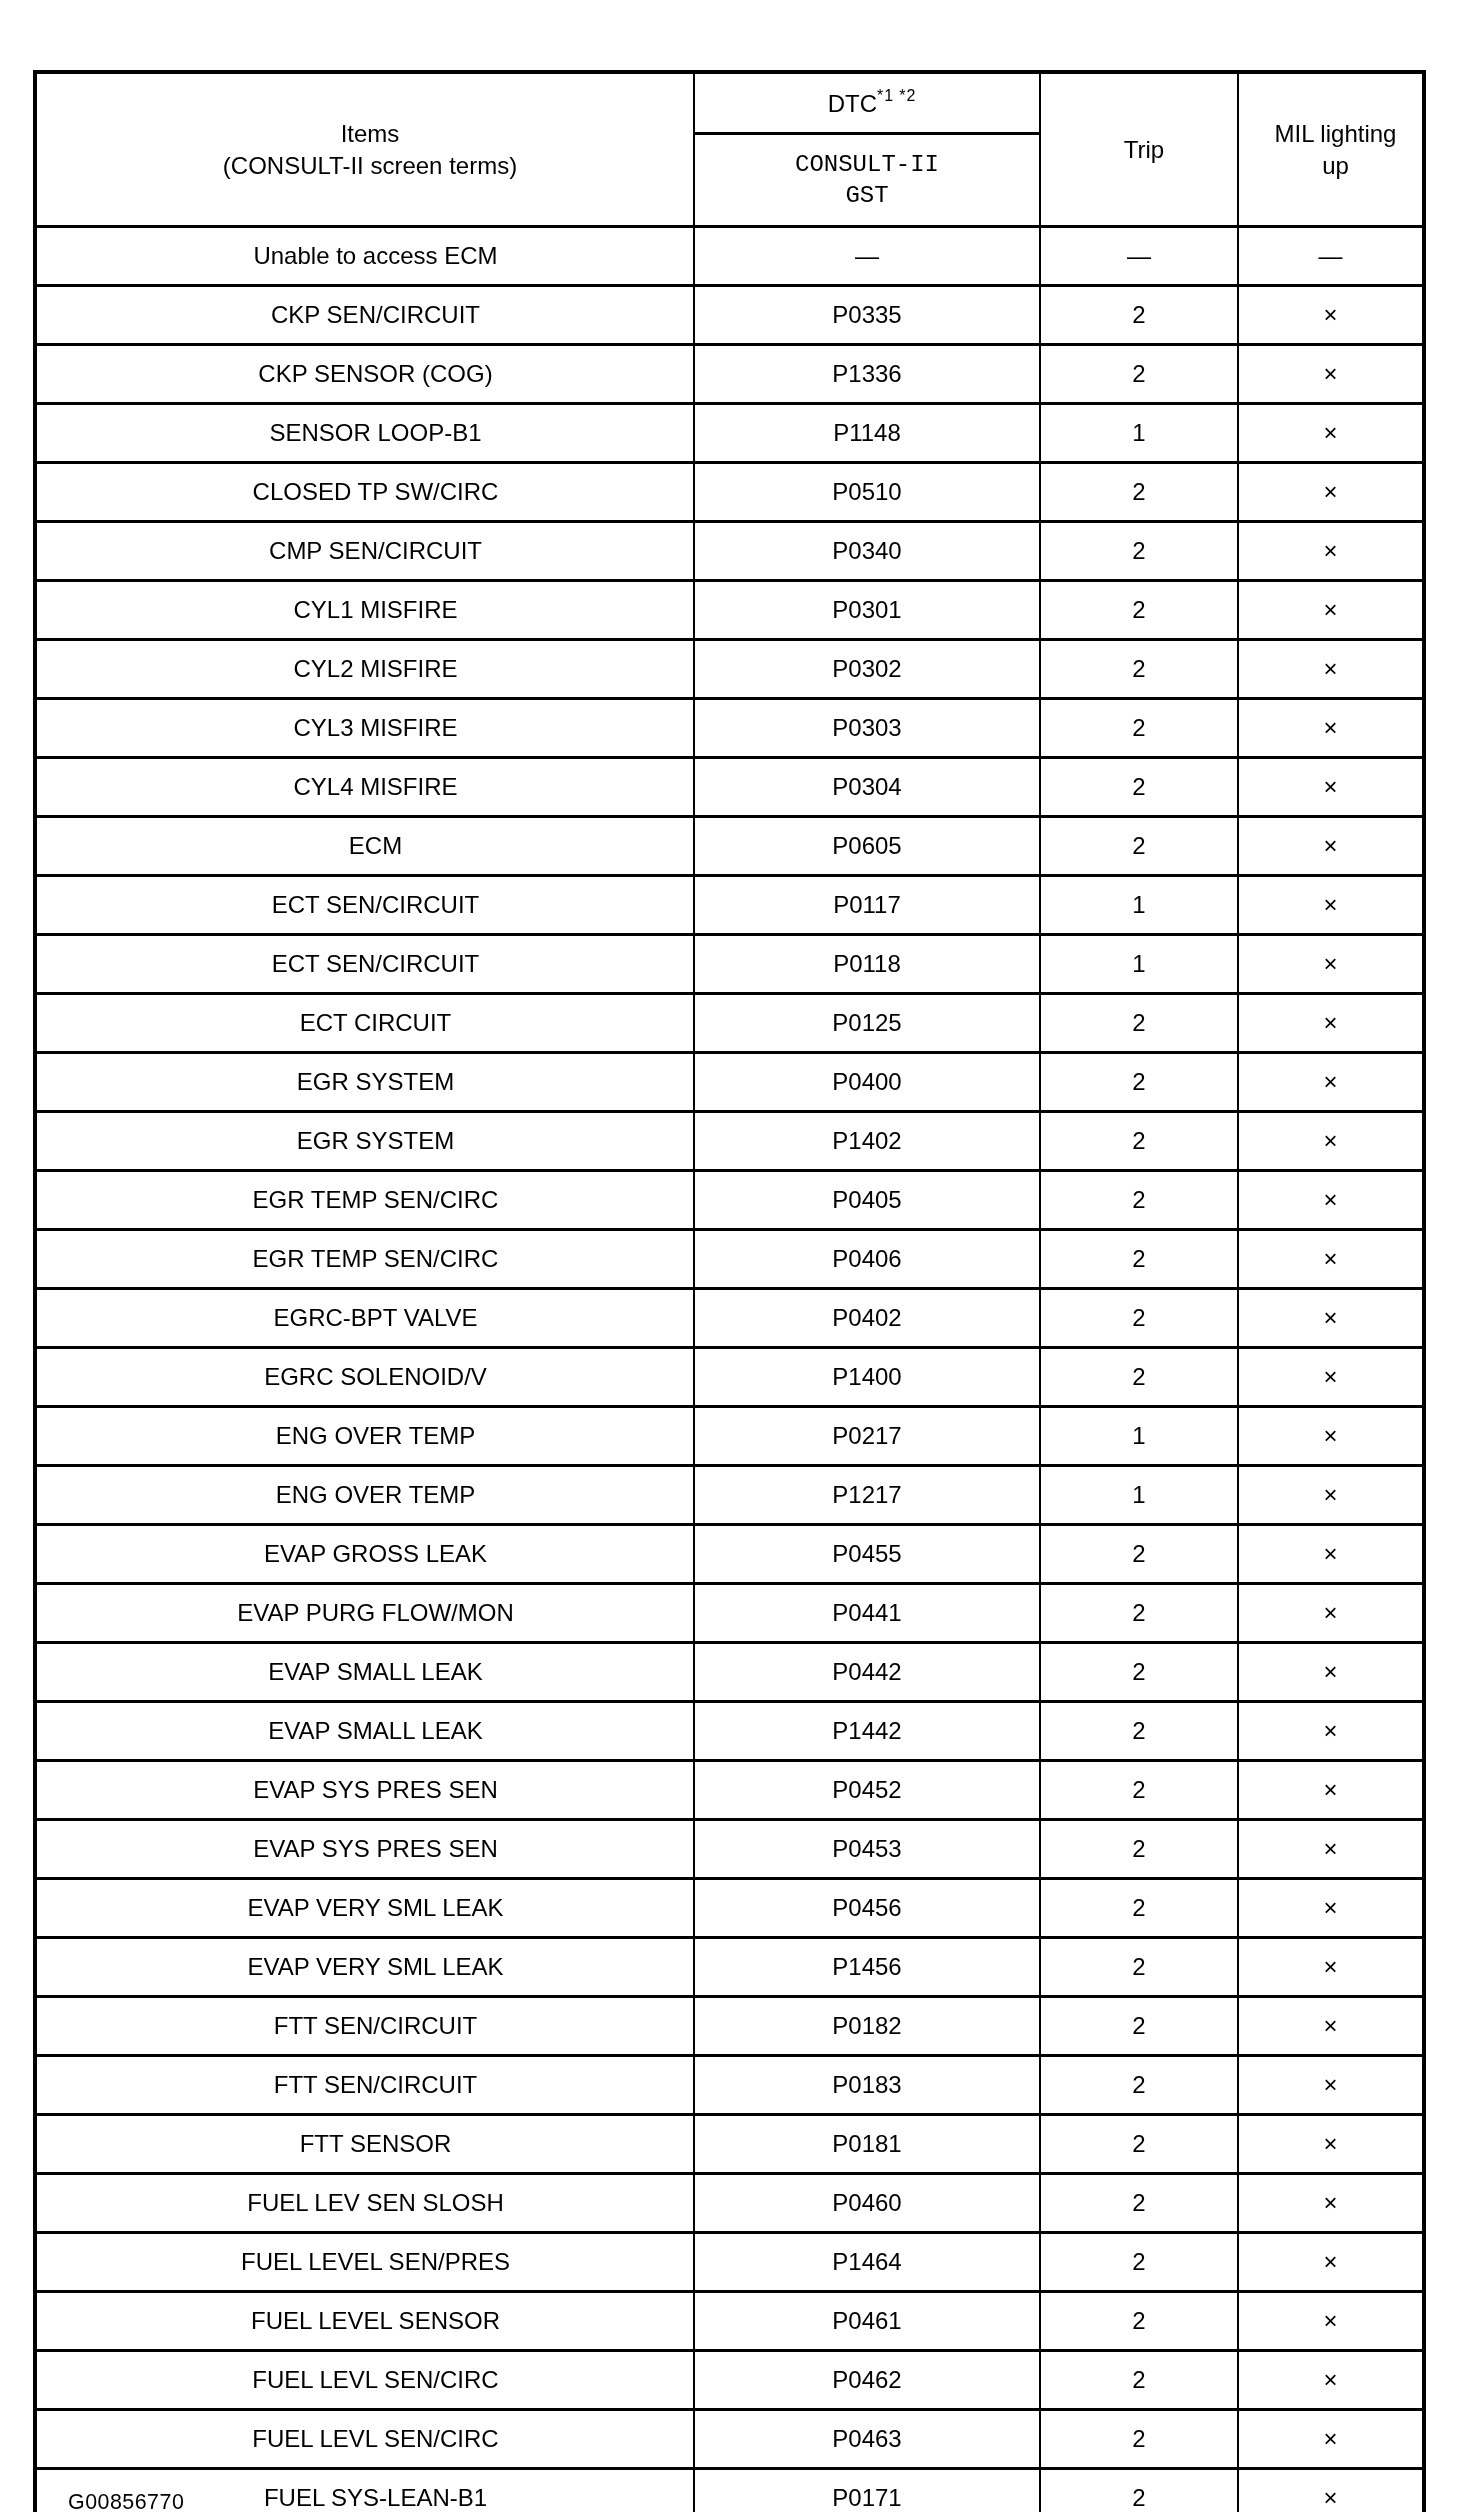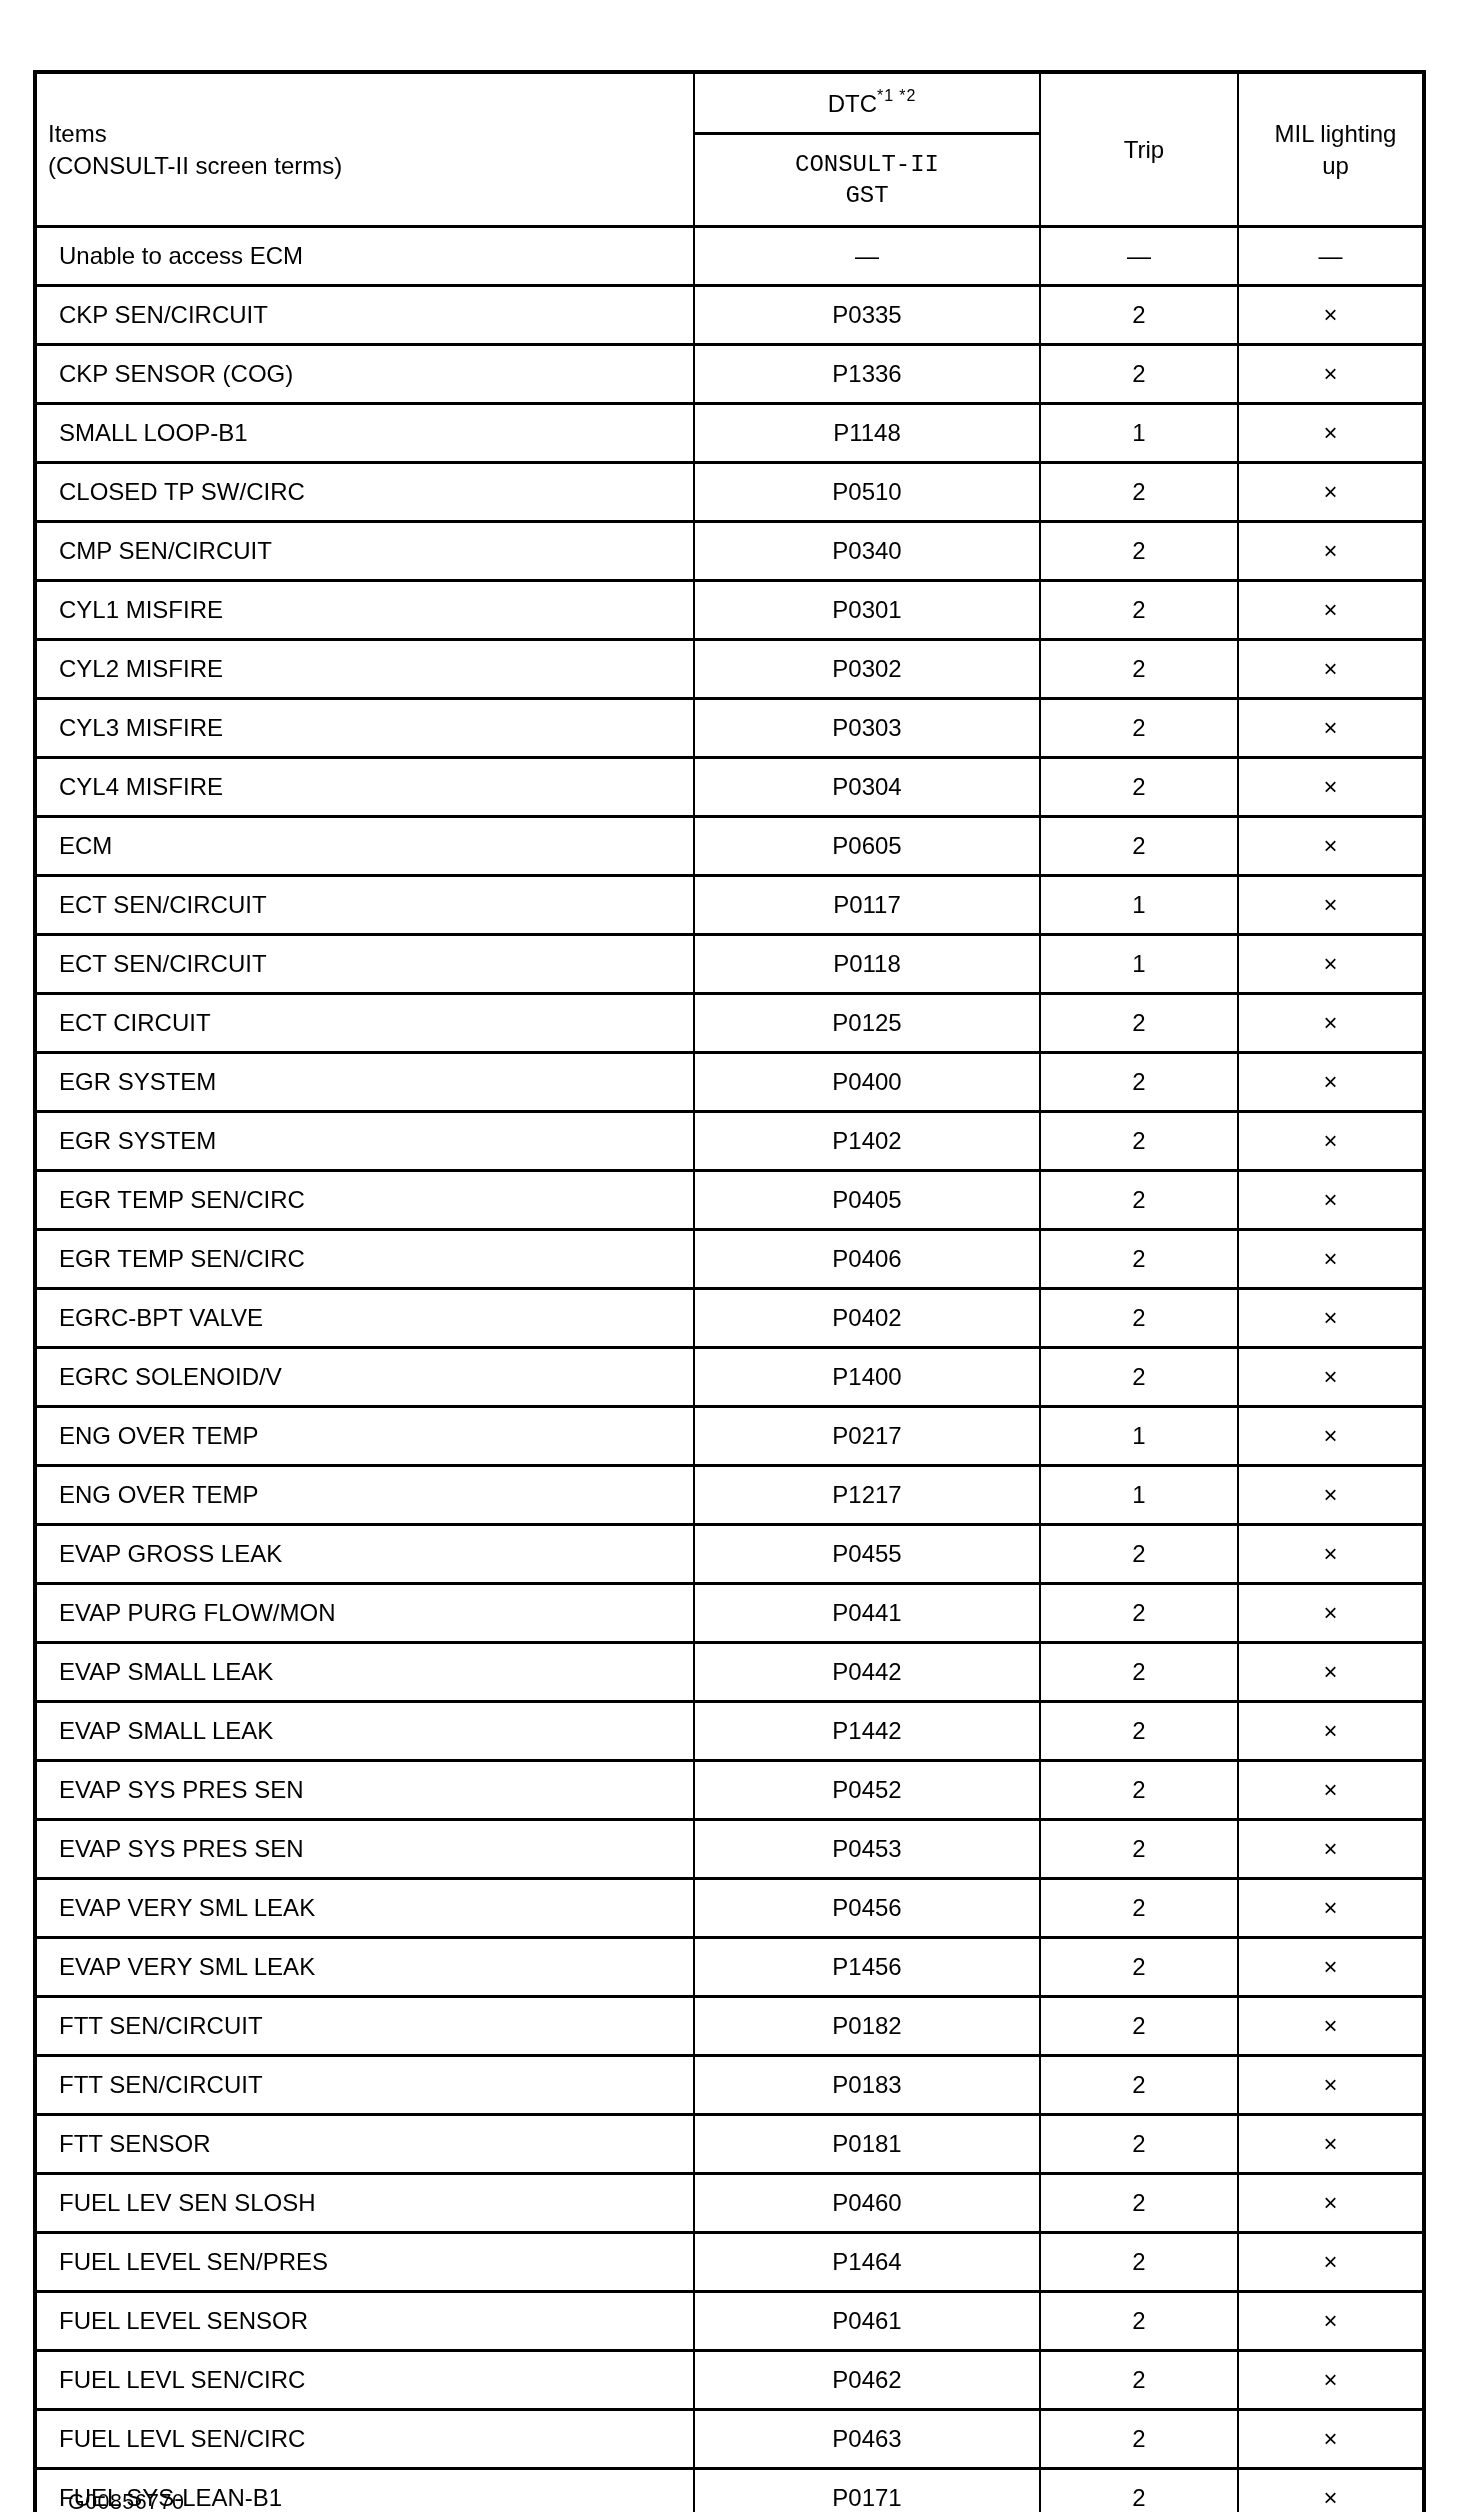--- a/index.html
+++ b/index.html
@@ -32,21 +32,21 @@
     border-bottom: 3.7px solid #000;
     font-size: 24px;
     font-weight: normal;
     vertical-align: middle;
     overflow: hidden;
     white-space: nowrap;
   }
   thead tr.h1 th { height: 56px; padding-left: 11px; }
   thead tr.h2 th { height: 88px; font-family: Liberation Mono, monospace; }
   .left-pad {
-    text-align: left;
+    text-align: center;
     padding-left: 22px;
   }
   .center {
     text-align: center;
   }
   .two-line {
     line-height: 1.3;
   }
   tbody td {
     height: 54px;
@@ -111,21 +111,21 @@
           <td class="center">2</td>
           <td class="center">×</td>
         </tr>
         <tr>
           <td class="left-pad">CKP SENSOR (COG)</td>
           <td class="center">P1336</td>
           <td class="center">2</td>
           <td class="center">×</td>
         </tr>
         <tr>
-          <td class="left-pad">SMALL LOOP-B1</td>
+          <td class="left-pad">SENSOR LOOP-B1</td>
           <td class="center">P1148</td>
           <td class="center">1</td>
           <td class="center">×</td>
         </tr>
         <tr>
           <td class="left-pad">CLOSED TP SW/CIRC</td>
           <td class="center">P0510</td>
           <td class="center">2</td>
           <td class="center">×</td>
         </tr>

